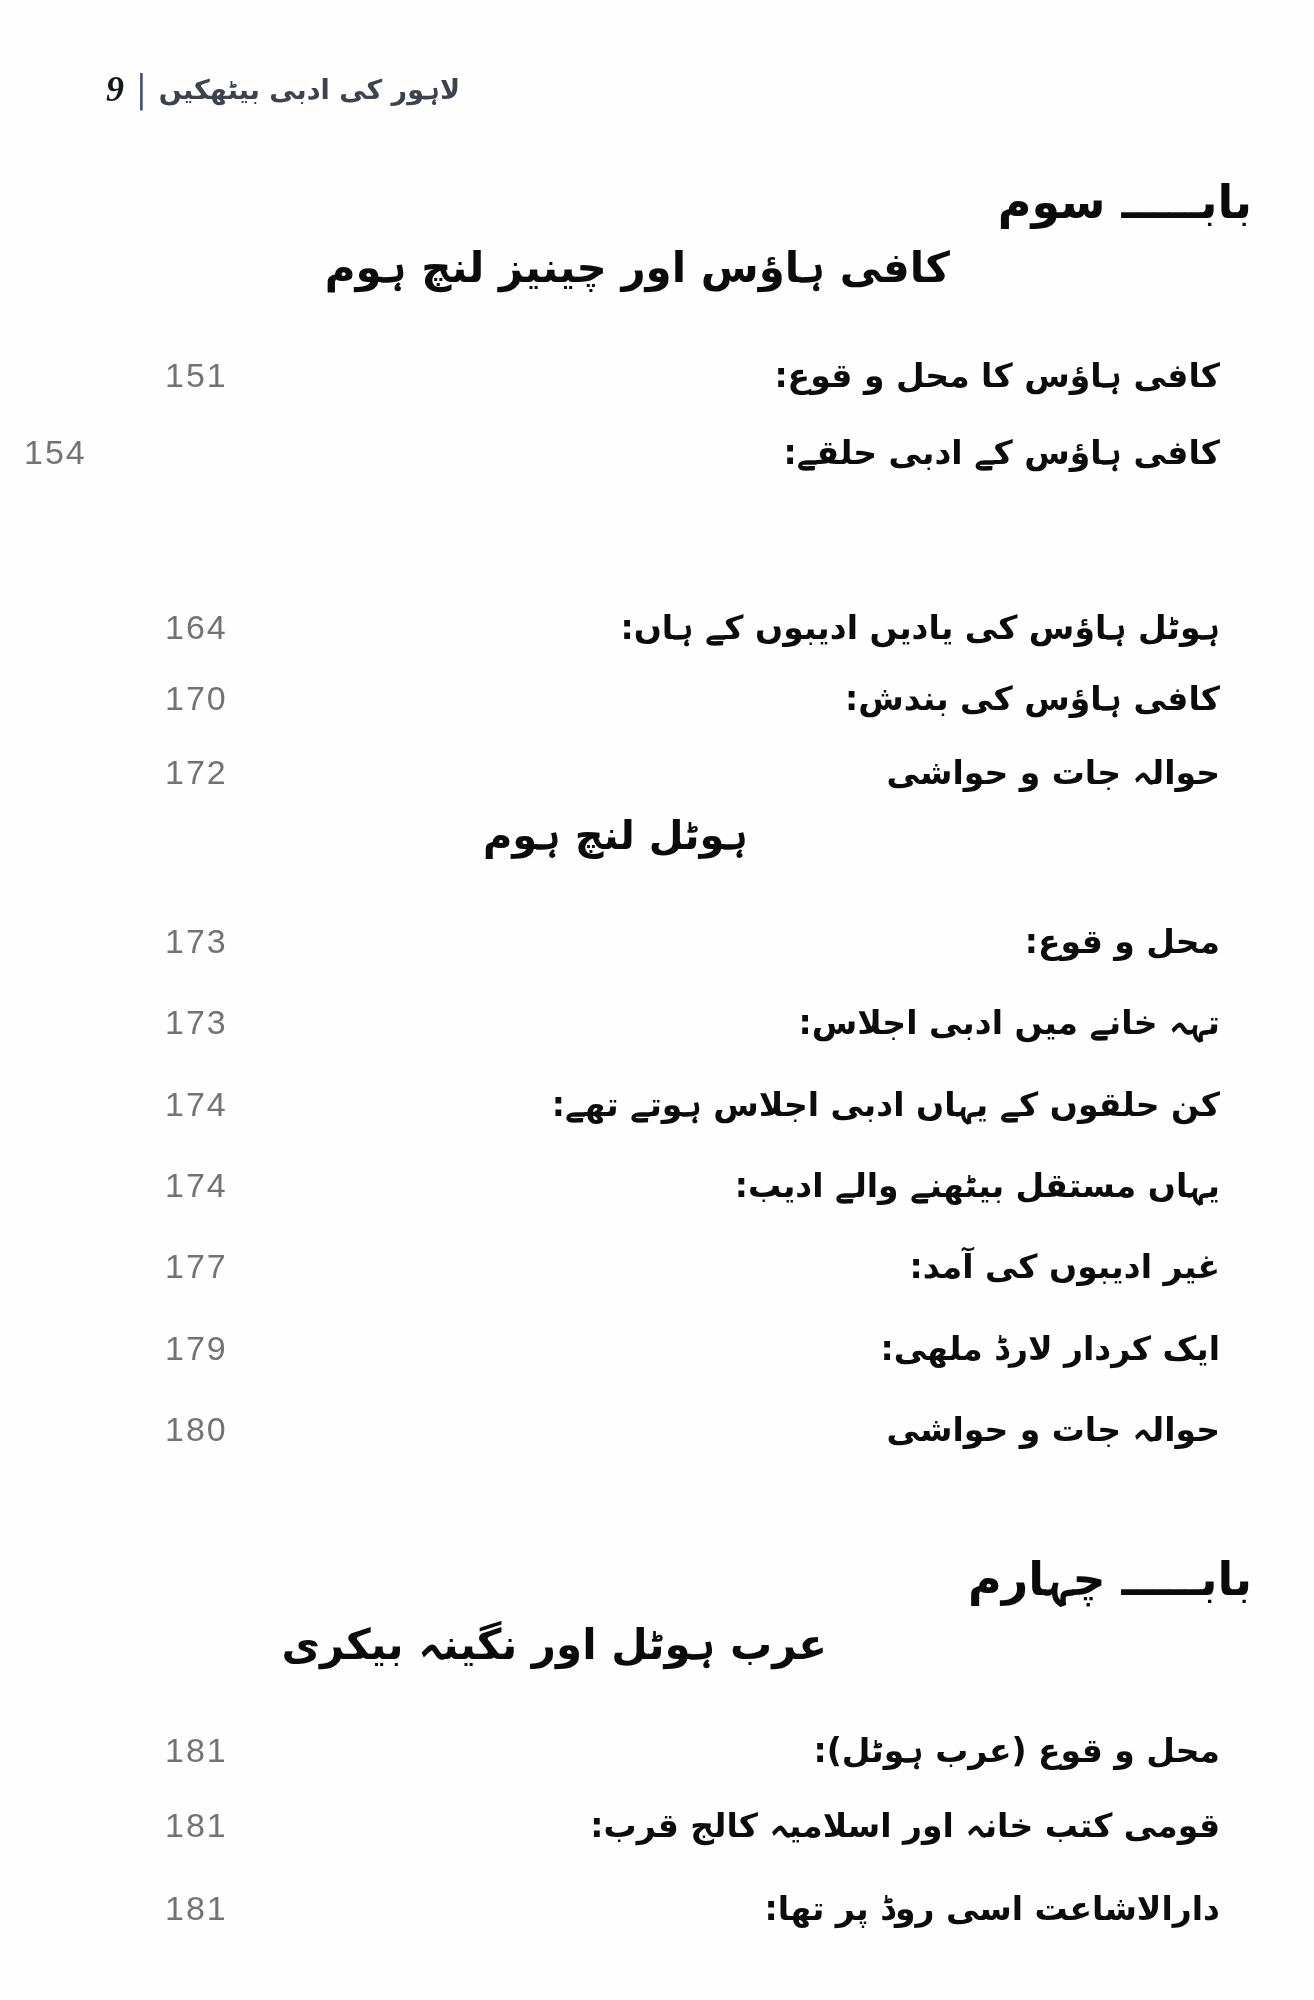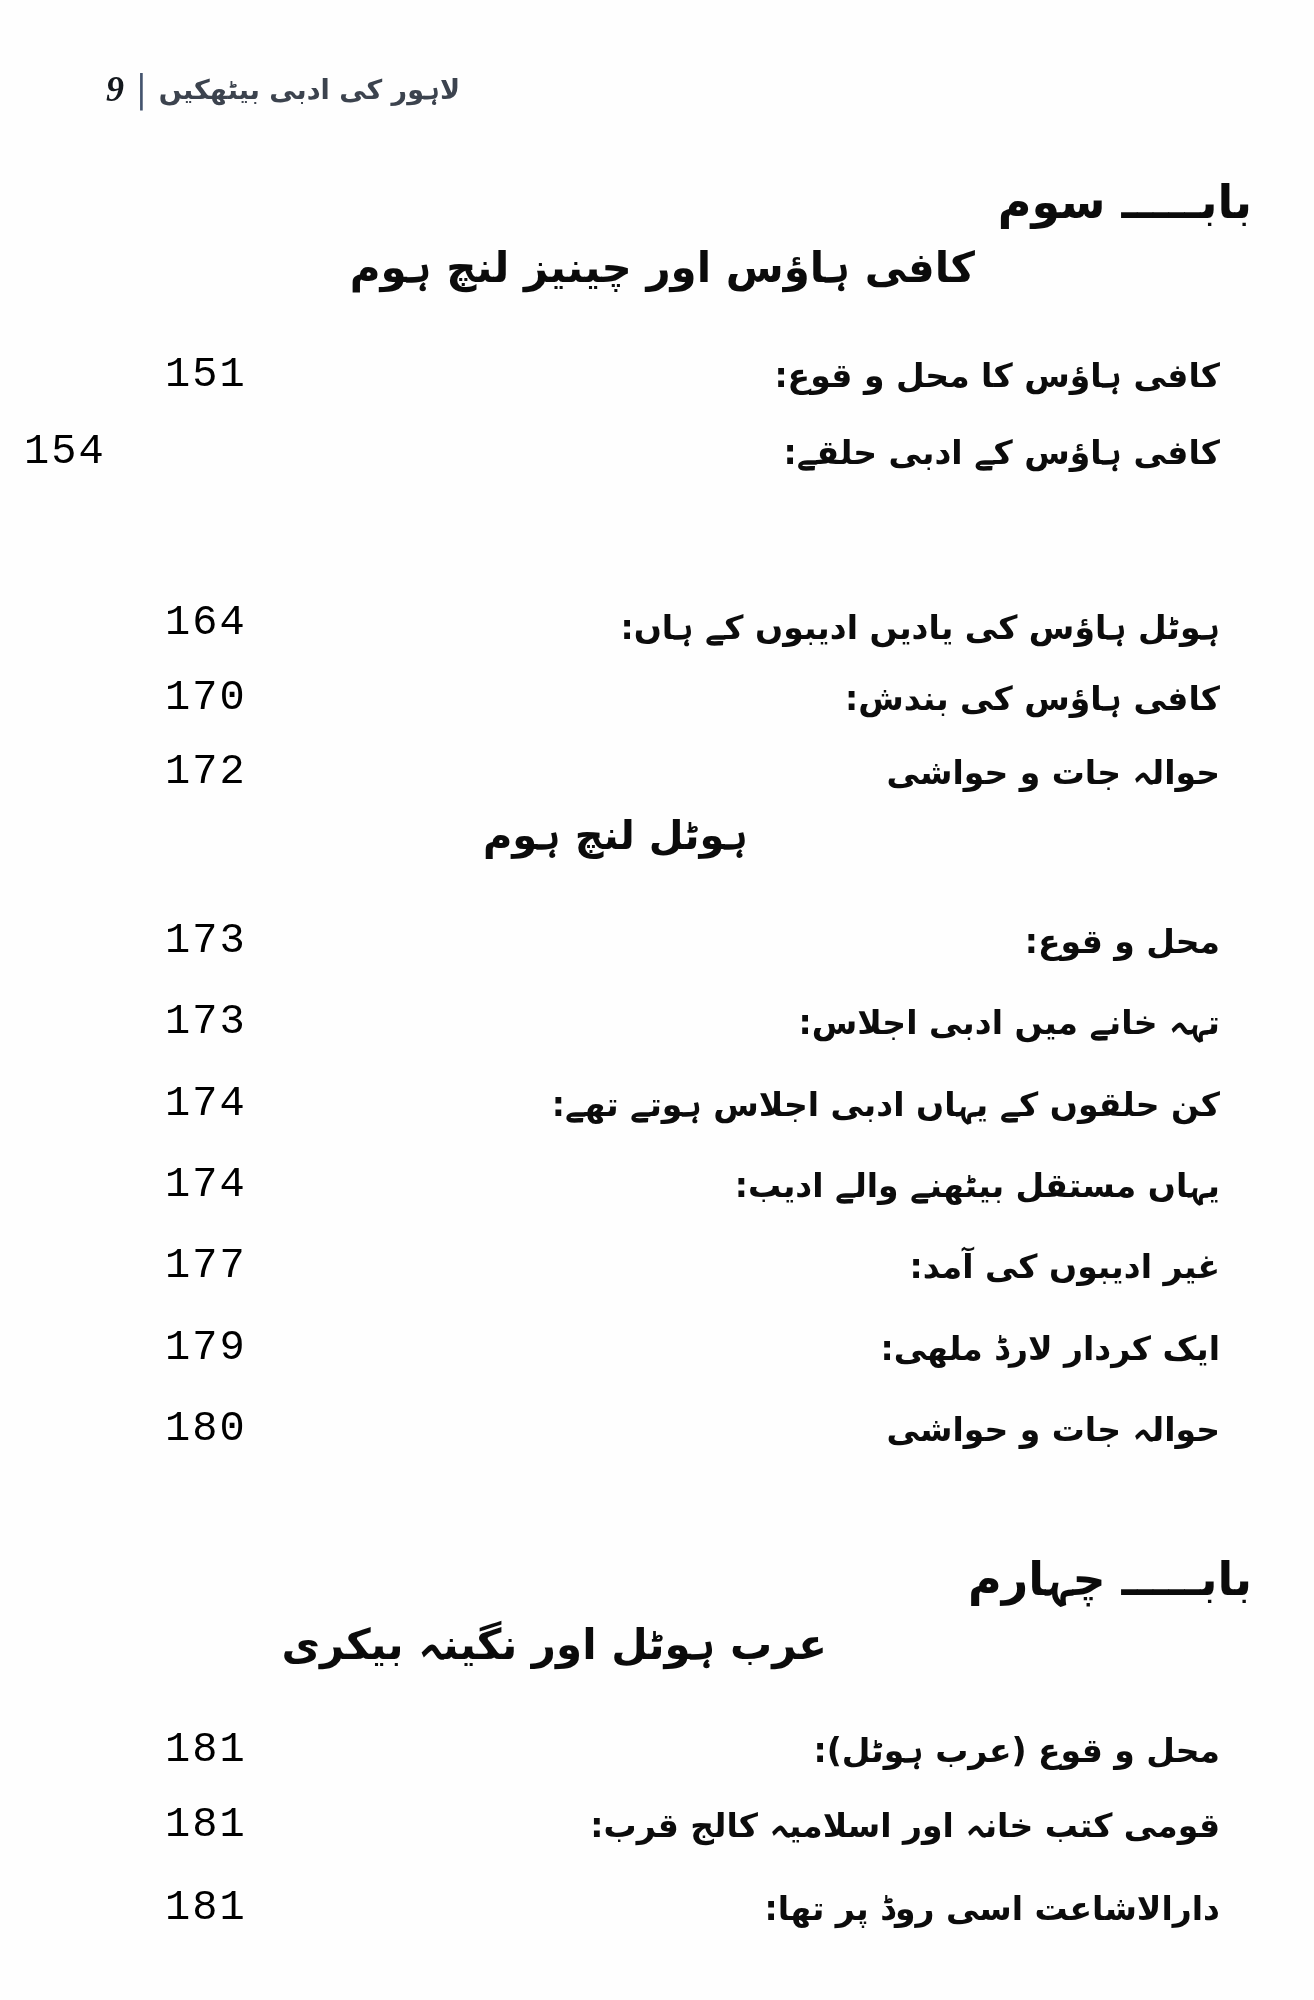--- a/index.html
+++ b/index.html
@@ -61,23 +61,23 @@
     position: absolute;
     left: 0; right: 0;
     height: 64px;
     display: flex;
     align-items: center;
     justify-content: space-between;
     padding: 0 94px 0 165px;
     box-sizing: border-box;
   }
   .toc-page {
-    font-family: Liberation Mono, monospace;
-    font-size: 42px;
-    color: #000000;
+    font-family: Liberation Sans, sans-serif;
+    font-size: 34px;
+    color: #737373;
     letter-spacing: 2px;
   }
   .toc-title {
     font-size: 33px;
     font-weight: bold;
     direction: rtl;
     white-space: nowrap;
     color: #0c0c0c;
   }
 </style>
@@ -86,21 +86,21 @@
 
 <div class="page">
 
   <div class="running-head">
     <span class="head-title">لاہور کی ادبی بیٹھکیں</span>
     <span class="head-sep">|</span>
     <span class="head-page">9</span>
   </div>
 
   <div class="chapter-heading" style="top:175px;">بابـــــ سوم</div>
-  <div class="chapter-subtitle" style="top:243px; right:339px;">کافی ہاؤس اور چینیز لنچ ہوم</div>
+  <div class="chapter-subtitle" style="top:243px; right:364px;">کافی ہاؤس اور چینیز لنچ ہوم</div>
 
   <div class="toc-row" style="top:343px;">
     <span class="toc-page">151</span>
     <span class="toc-title">کافی ہاؤس کا محل و قوع:</span>
   </div>
   <div class="toc-row" style="top:420px;padding-left:24px;">
     <span class="toc-page">154</span>
     <span class="toc-title">کافی ہاؤس کے ادبی حلقے:</span>
   </div>
   <div class="toc-row" style="top:583px;align-items:flex-end;">

